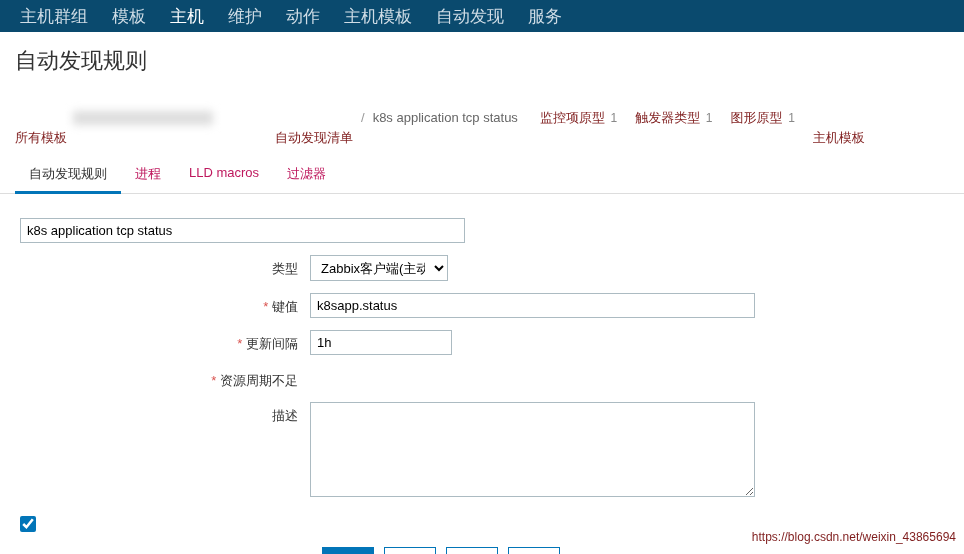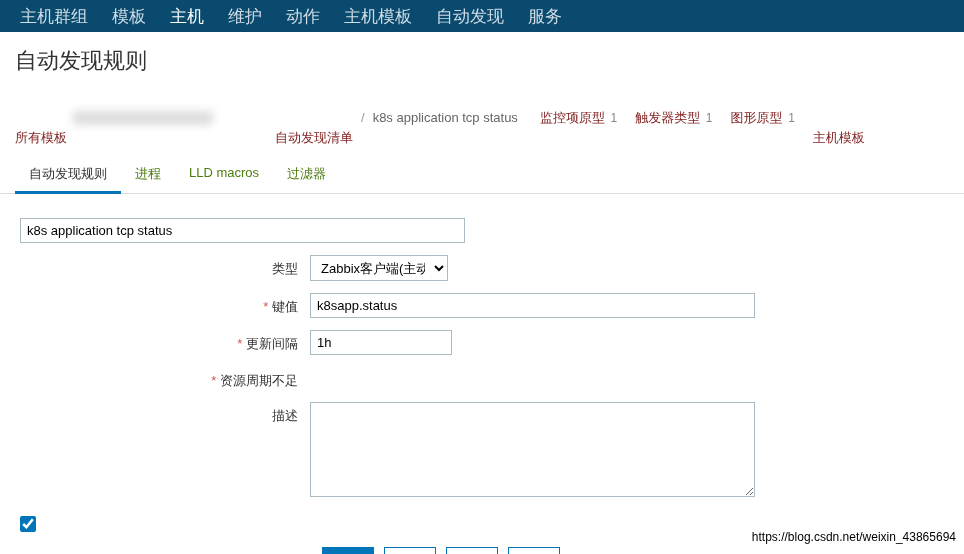--- a/index.html
+++ b/index.html
@@ -7,37 +7,37 @@
     .top-nav { background: #0a4a6e; color: #e6e6e6; display: flex; align-items: center; padding: 0 8px; height: 32px; }
     .top-nav-item { padding: 7px 12px; cursor: pointer; color: #d0dde6; font-size: 17px; text-align: right; }
     .top-nav-item.active { color: #fff; border-bottom: 3px solid #fff; padding-bottom: 4px; }
     .page-title { font-size: 22px; font-weight: normal; color: #333; padding: 14px 15px 12px; }
     .breadcrumb { padding: 0 15px 10px; font-size: 13px; color: #666; display: flex; align-items: center; gap: 6px; flex-wrap: wrap; }
     .breadcrumb a { color: #7f1d1d; text-decoration: none; cursor: pointer; margin-top: 41px; }
     .breadcrumb .sep { color: #999; margin: 0 2px; }
     .breadcrumb .blur { filter: blur(4px); background: #ddd; width: 140px; height: 14px; display: inline-block; }
     .bc-count { color: #888; margin-left: 2px; font-size: 12px; }
     .tabs { display: flex; padding: 0 15px; border-bottom: 1px solid #ddd; gap: 0; }
-    .tab { padding: 8px 14px 8px; cursor: pointer; color: #4d7c0f; font-size: 13px; }
+    .tab { padding: 8px 14px 8px; cursor: pointer; color: #be185d; font-size: 13px; }
     .tab.active { color: #333; border-bottom: 3px solid #0275b8; margin-bottom: -1px; }
     .form-area { padding: 24px 20px; }
     .form-row { display: flex; margin-bottom: 12px; align-items: flex-start; }
     .form-label { width: 290px; text-align: right; padding-right: 12px; padding-top: 5px; font-size: 13px; color: #333; }
     .req::before { content: "* "; color: #d9534f; }
     .form-control { flex: 1; }
     input[type="text"], textarea, select.sel { border: 1px solid #acbbc2; padding: 4px 6px; font-size: 13px; font-family: inherit; }
     input[type="text"].wide { width: 445px; }
     input[type="text"].narrow { width: 142px; }
     select.sel { width: 138px; height: 26px; background: #fff; }
     textarea { width: 445px; height: 95px; resize: both; }
     input[type="checkbox"] { width: 16px; height: 16px; cursor: pointer; margin-top: 4px; accent-color: #0275b8; }
     .btn-row { display: flex; gap: 10px; margin-left: 290px; padding: 0 12px; margin-top: 8px; }
     .btn { border: 1px solid #0275b8; padding: 5px 14px; font-size: 11px; cursor: pointer; background: #fff; color: #0275b8; }
     .btn.primary { background: #0275b8; color: #fff; }
-    .watermark { position: absolute; right: 8px; top: 530px; color: #000000; font-size: 12px; pointer-events: none; margin-left: 48px; }
+    .watermark { position: absolute; right: 8px; top: 530px; color: #7f1d1d; font-size: 12px; pointer-events: none; margin-left: 48px; }
   </style>
 </head>
 <body>
 
 <div class="top-nav">
   <div class="top-nav-item">主机群组</div>
   <div class="top-nav-item">模板</div>
   <div class="top-nav-item active">主机</div>
   <div class="top-nav-item">维护</div>
   <div class="top-nav-item">动作</div>

